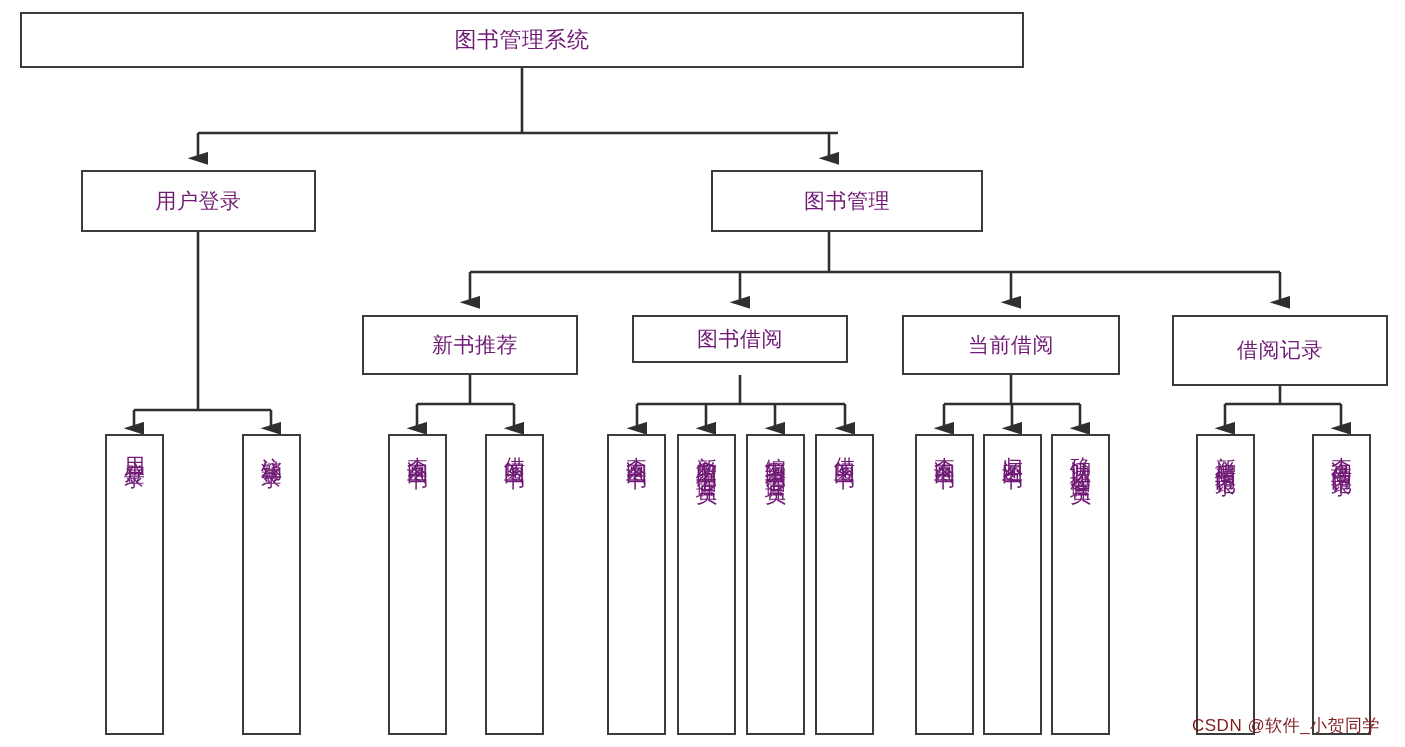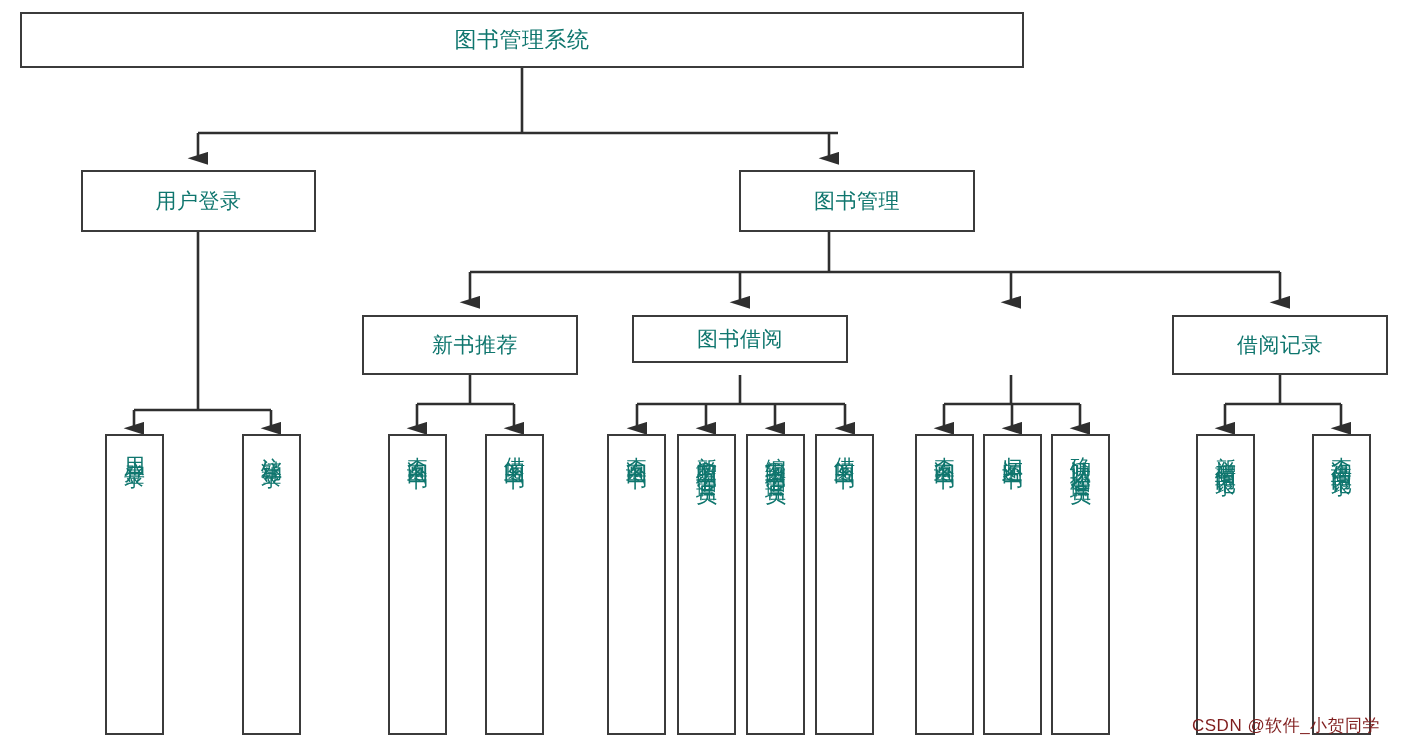--- a/index.html
+++ b/index.html
@@ -28,21 +28,21 @@
   }
   .node {
     position: absolute;
     box-sizing: border-box;
     background: #ffffff;
     border: 2px solid #3b3b3b;
     display: flex;
     align-items: center;
     justify-content: center;
     text-align: center;
-    color: #0f766e;
+    color: #701a75;
     z-index: 2;
   }
   .node-label {
     display: block;
     line-height: 1.18;
     letter-spacing: 0.5px;
     white-space: pre;
   }
   
   .node.horizontal .node-label {
@@ -131,31 +131,34 @@
     </g>
   </svg>
 
   <div class="node horizontal root" style="left:20px; top:12px; width:1004px; height:56px;">
     <span class="node-label">图书管理系统</span>
   </div>
 
   <div class="node horizontal" style="left:81px; top:170px; width:235px; height:62px;">
     <span class="node-label">用户登录</span>
   </div>
-  <div class="node horizontal" style="left:711px; top:170px; width:236px; height:62px;margin-left:28px;">
+  <div class="node horizontal" style="left:711px; top:170px; width:272px; height:62px;">
     <span class="node-label">图书管理</span>
   </div>
 
   <div class="node horizontal" style="left:362px; top:315px; width:216px; height:60px;padding-left:10px;">
     <span class="node-label">新书推荐</span>
   </div>
   <div class="node horizontal" style="left:632px; top:315px; width:216px; height:48px;">
     <span class="node-label">图书借阅</span>
   </div>
-  <div class="node horizontal" style="left:1172px; top:315px; width:216px; height:60px;">
+  <div class="node horizontal" style="left:902px; top:315px; width:218px; height:60px;">
+    <span class="node-label">当前借阅</span>
+  </div>
+  <div class="node horizontal" style="left:1172px; top:315px; width:216px; height:71px;">
     <span class="node-label">借阅记录</span>
   </div>
 
   <div class="node vertical" style="left:105px; top:434px; width:59px; height:301px;">
     <span class="node-label">用户登录</span>
   </div>
   <div class="node vertical" style="left:242px; top:434px; width:59px; height:301px;">
     <span class="node-label">注销登录</span>
   </div>
 

